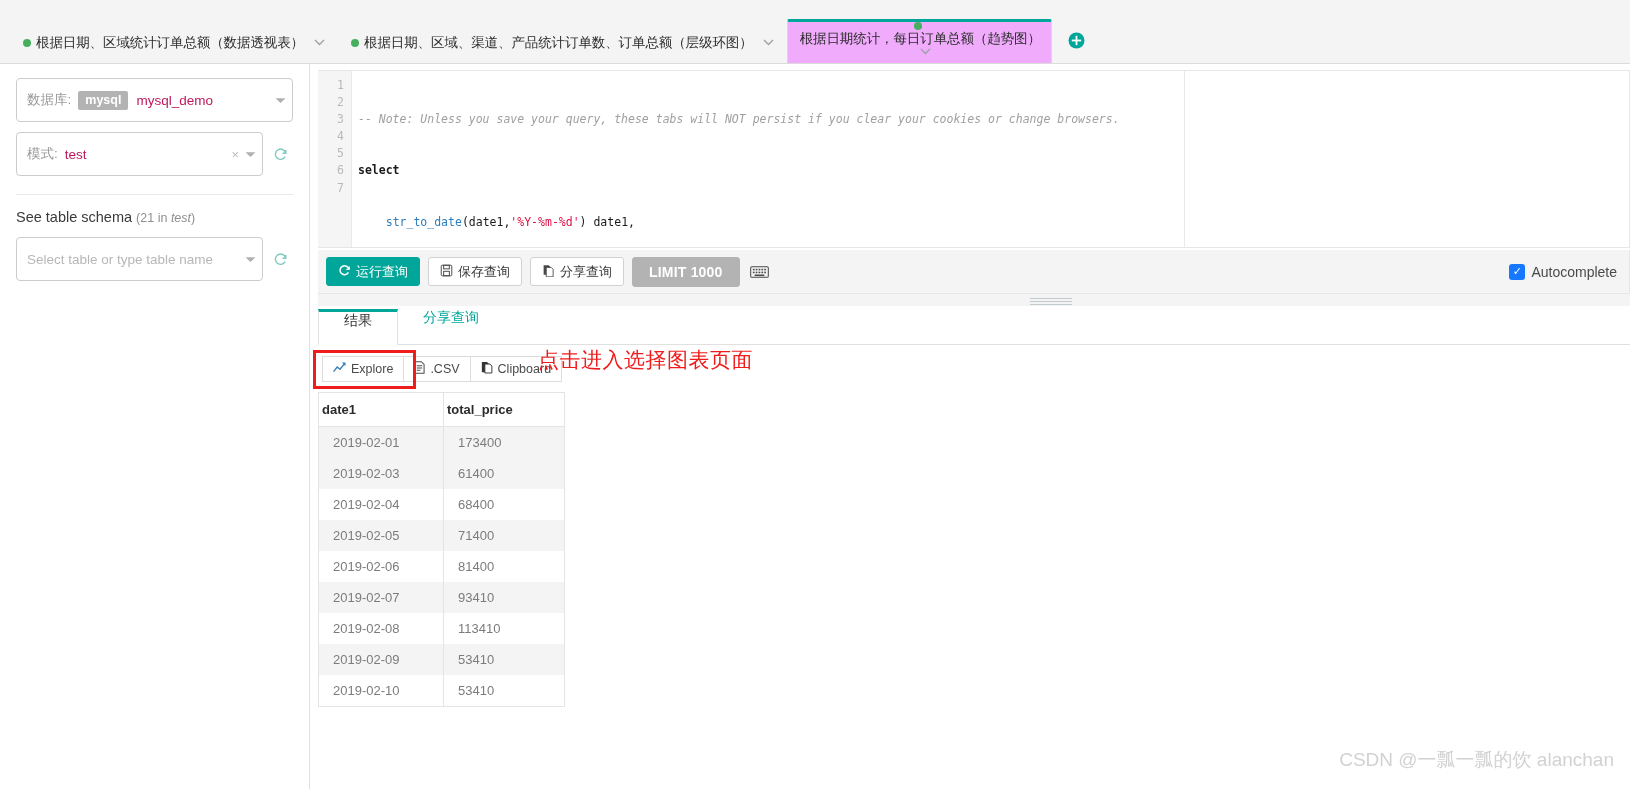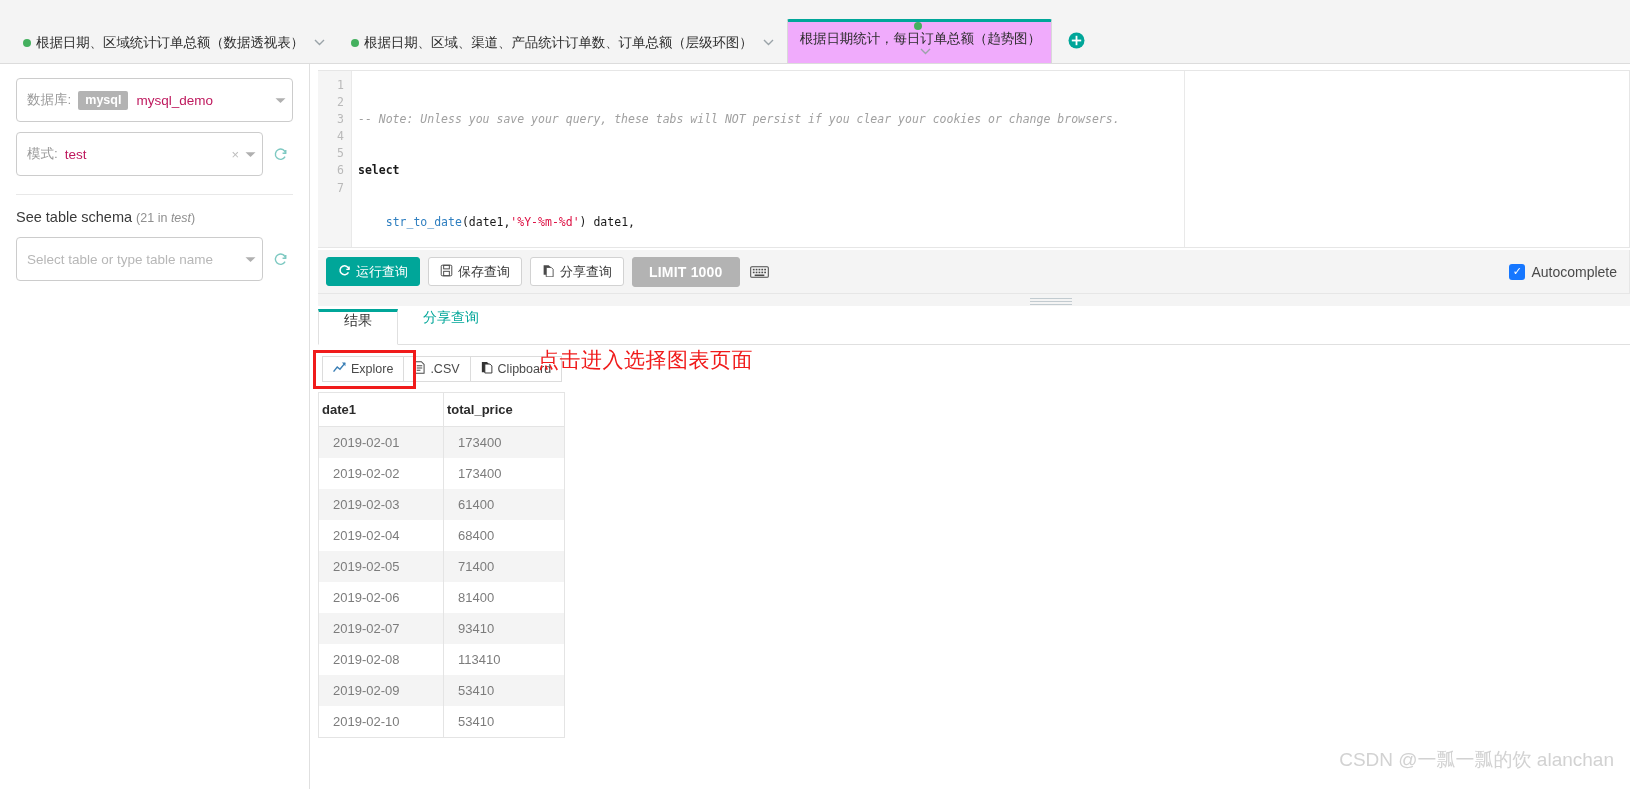--- a/index.html
+++ b/index.html
@@ -705,24 +705,20 @@
         <tr>
           <th class="col-date">date1</th>
           <th class="col-price">total_price</th>
         </tr>
       </thead>
       <tbody>
         <tr class="odd">
           <td class="col-date">2019-02-01</td>
           <td class="col-price">173400</td>
         </tr>
-        <tr class="even">
-          <td class="col-date">2019-02-02</td>
-          <td class="col-price">173400</td>
-        </tr>
         <tr class="odd">
           <td class="col-date">2019-02-03</td>
           <td class="col-price">61400</td>
         </tr>
         <tr class="even">
           <td class="col-date">2019-02-04</td>
           <td class="col-price">68400</td>
         </tr>
         <tr class="odd">
           <td class="col-date">2019-02-05</td>

